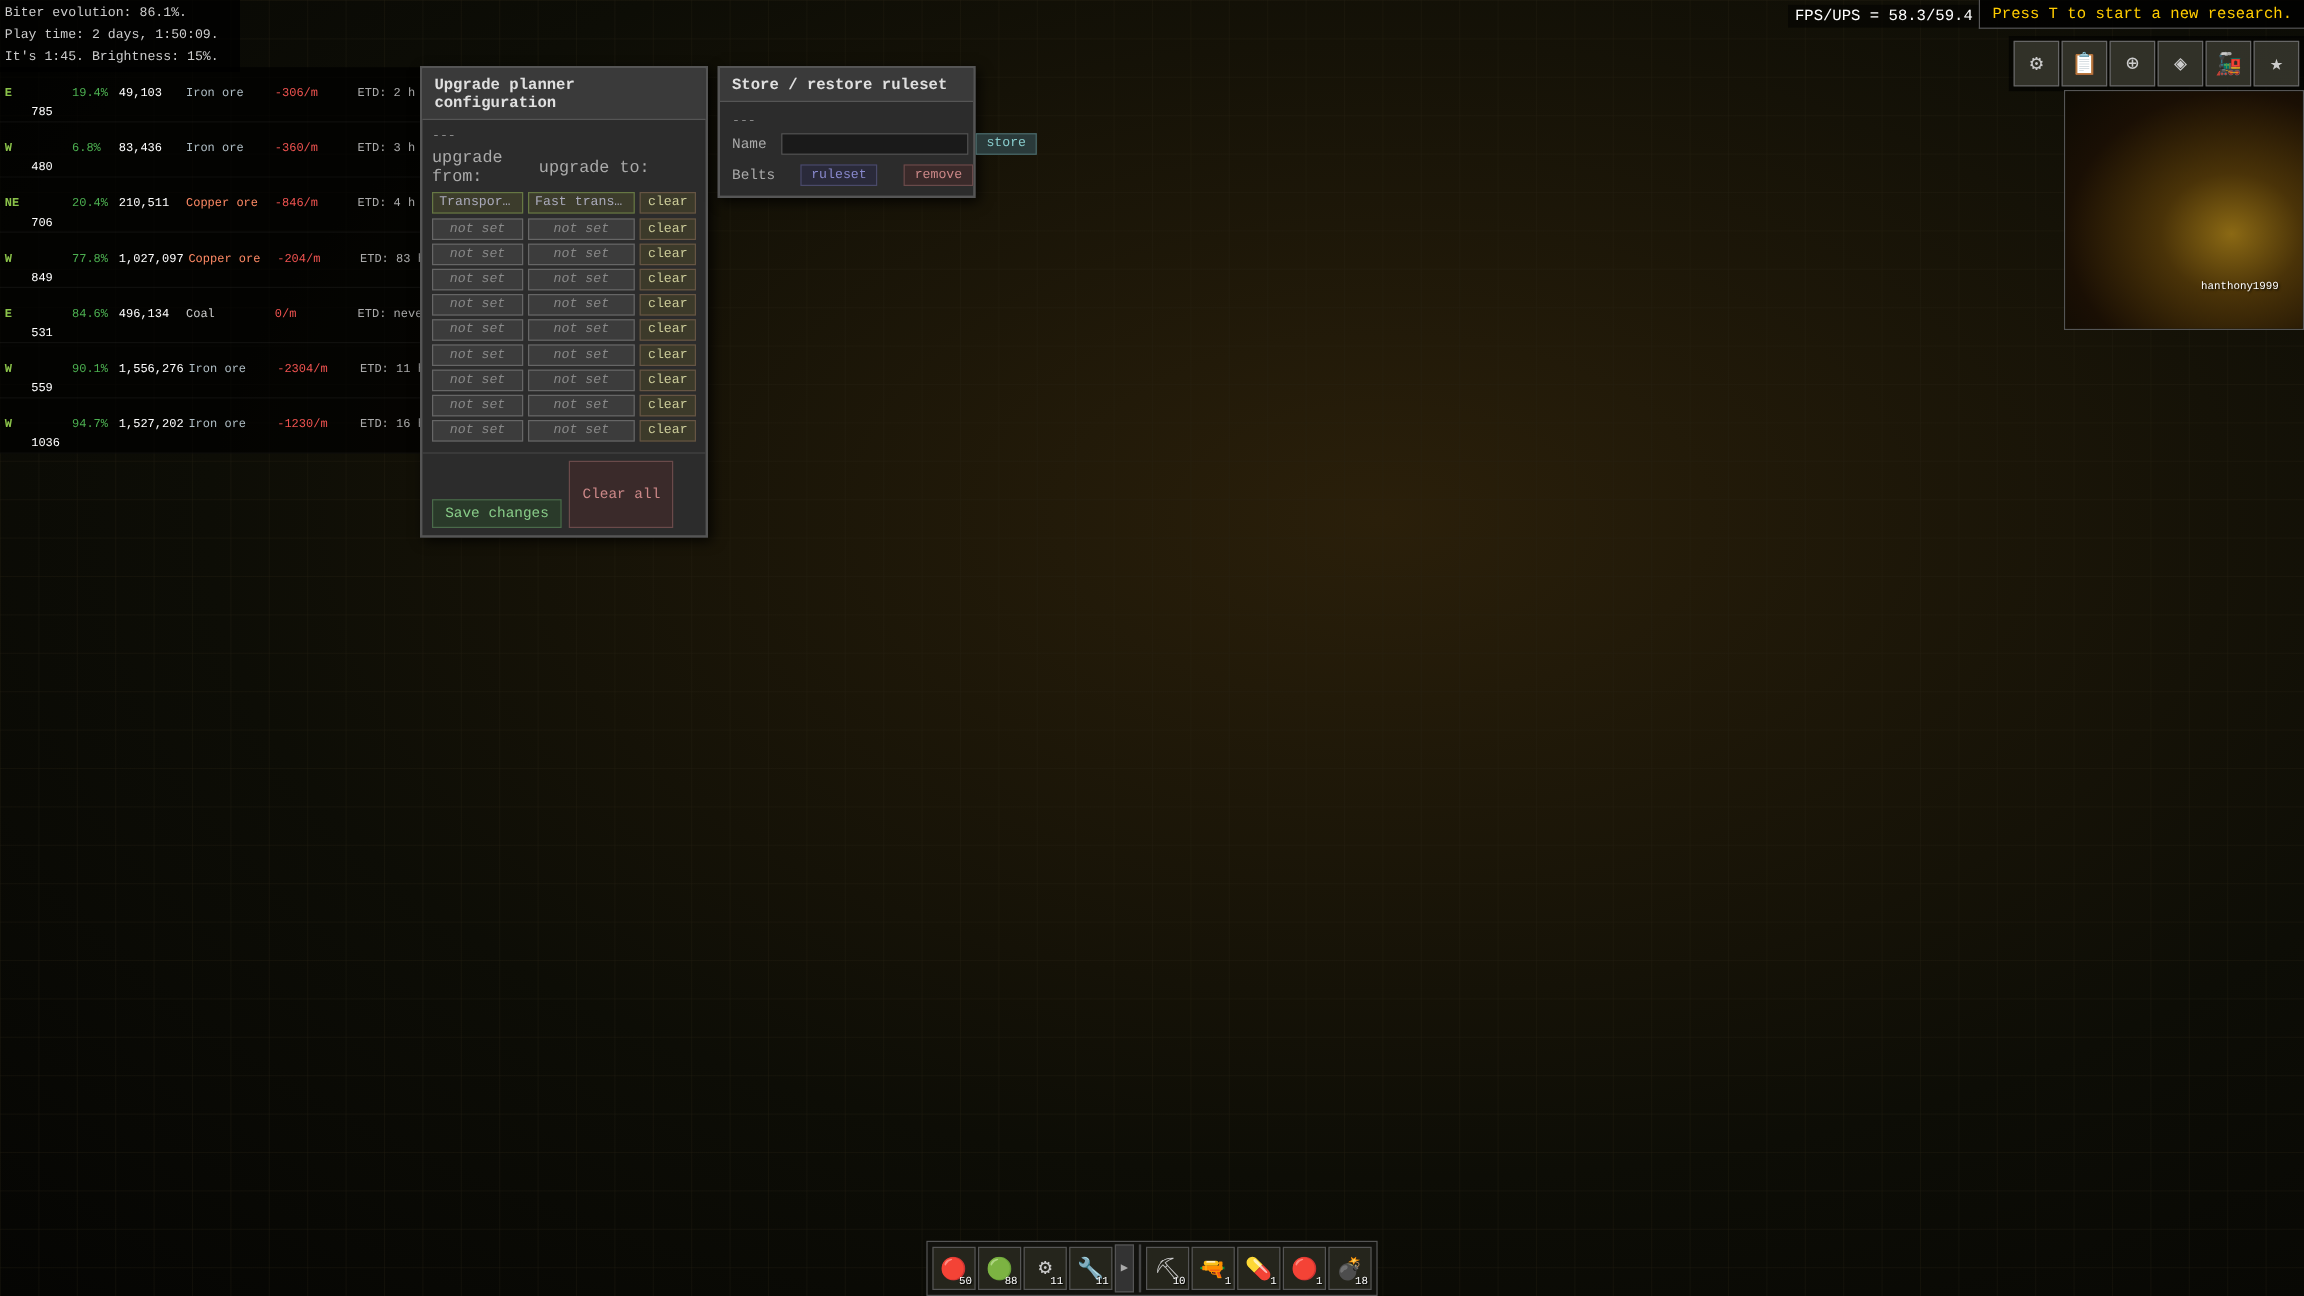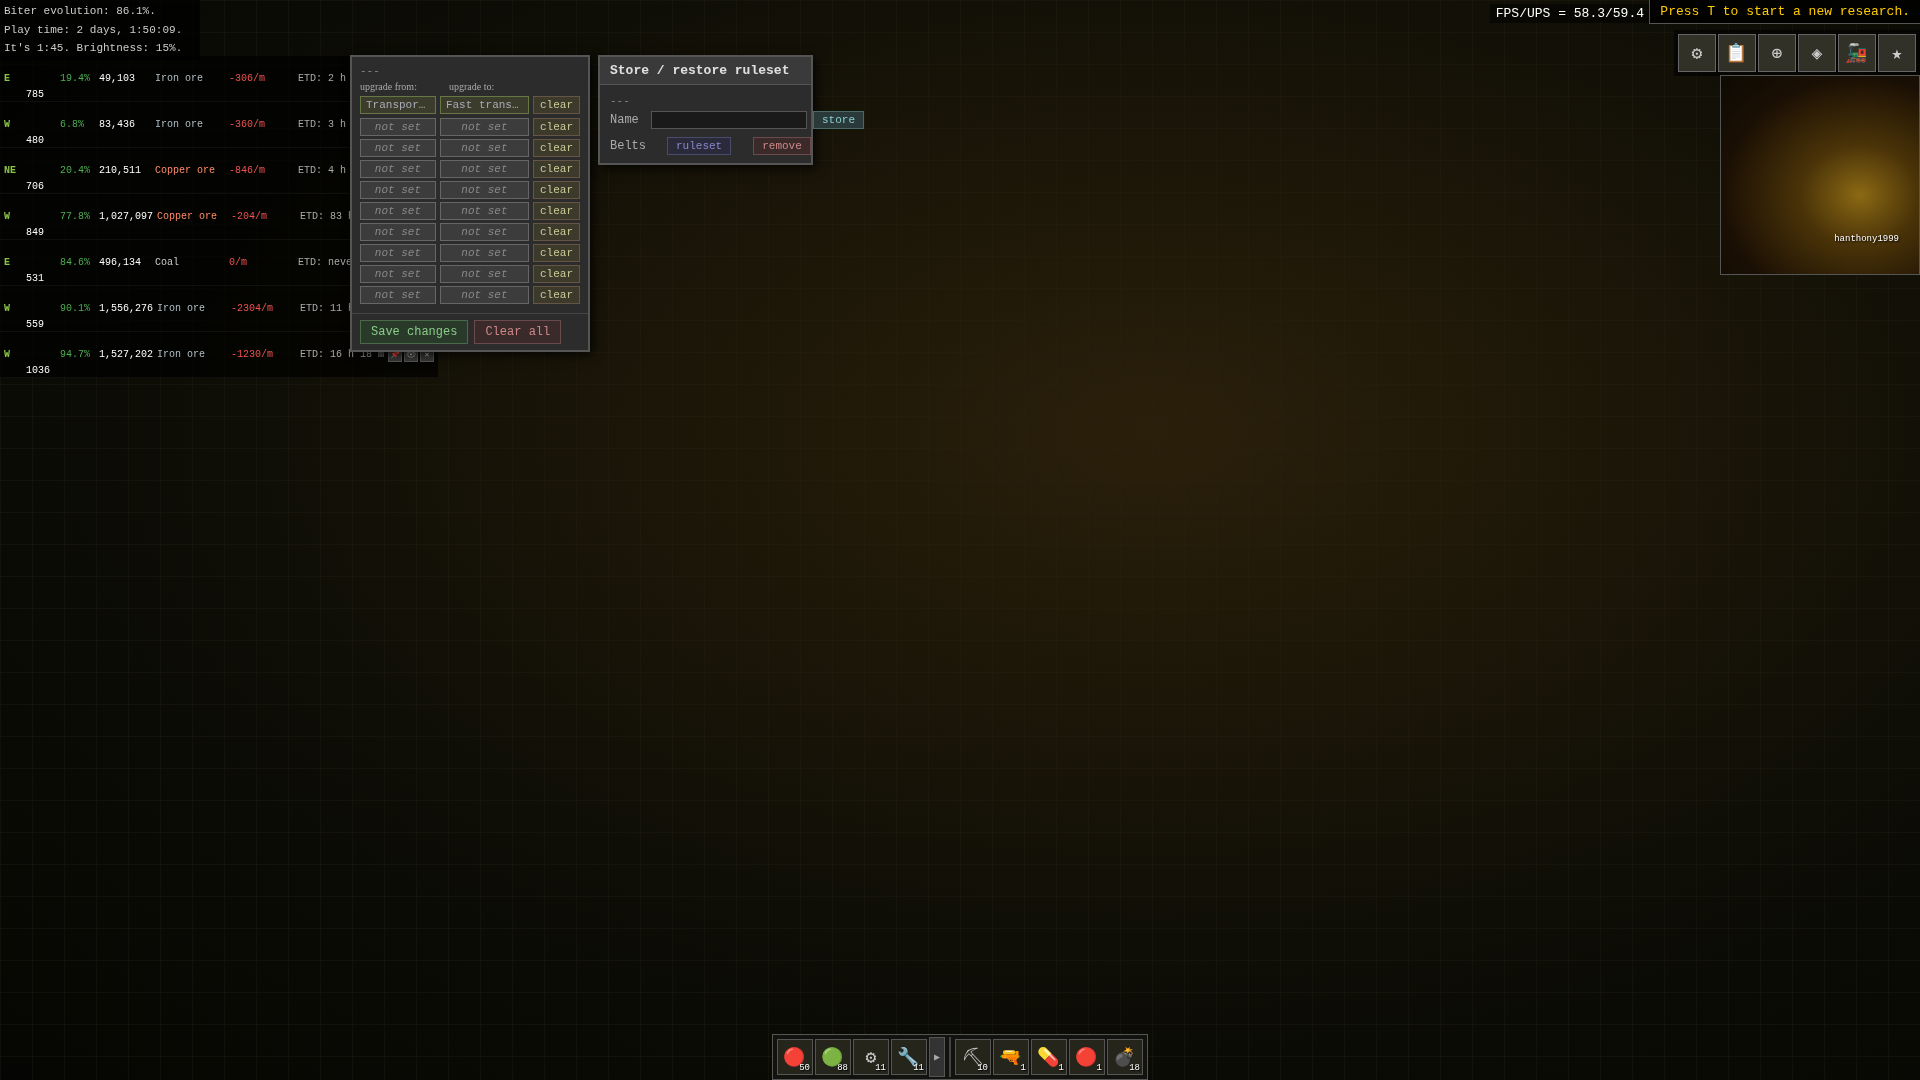--- a/index.html
+++ b/index.html
@@ -194,23 +194,22 @@
       padding: 2px 0 4px;
     }
 
     .upgrade-headers {
       display: flex;
       gap: 4px;
       margin-bottom: 4px;
       align-items: center;
     }
     .upgrade-header-label {
-      font-size: 10px;
+      font-size: 14px;
       color: #aaa;
-      font-family: Liberation Serif, serif;
     }
     .upgrade-header-from { flex: 0 0 auto; width: 85px; }
     .upgrade-header-to { flex: 0 0 auto; width: 100px; }
 
     .upgrade-row {
       display: flex;
       gap: 4px;
       margin-bottom: 3px;
       align-items: center;
     }
@@ -264,20 +263,21 @@
       gap: 6px;
       padding: 6px 8px;
       border-top: 1px solid #444;
     }
     .btn-save {
       background: #2a3a2a;
       border-color: #4a6a4a;
       color: #8c8;
       font-size: 12px;
       padding: 4px 10px;
+      margin-top: 32px;
     }
     .btn-clearall {
       background: #3a2a2a;
       border-color: #6a4a4a;
       color: #c88;
       font-size: 12px;
       padding: 4px 10px;
     }
 
     
@@ -535,20 +535,21 @@
   <div class="toolbar-icon">🚂</div>
   <div class="toolbar-icon">★</div>
 </div>
 
 <div class="minimap">
   <div class="minimap-bg"></div>
   <div class="minimap-player-label">hanthony1999</div>
 </div>
 
 <div class="upgrade-planner">
+  <div class="dialog-title">Upgrade planner configuration</div>
   <div class="dialog-body">
     <div class="dialog-separator">---</div>
     <div class="upgrade-headers">
       <span class="upgrade-header-label upgrade-header-from">upgrade from:</span>
       <span class="upgrade-header-label upgrade-header-to">upgrade to:</span>
     </div>
 
     <div class="upgrade-row upgrade-first-row">
       <button class="btn btn-from btn-set">Transport belt</button>
       <button class="btn btn-to btn-set">Fast transport belt</button>

